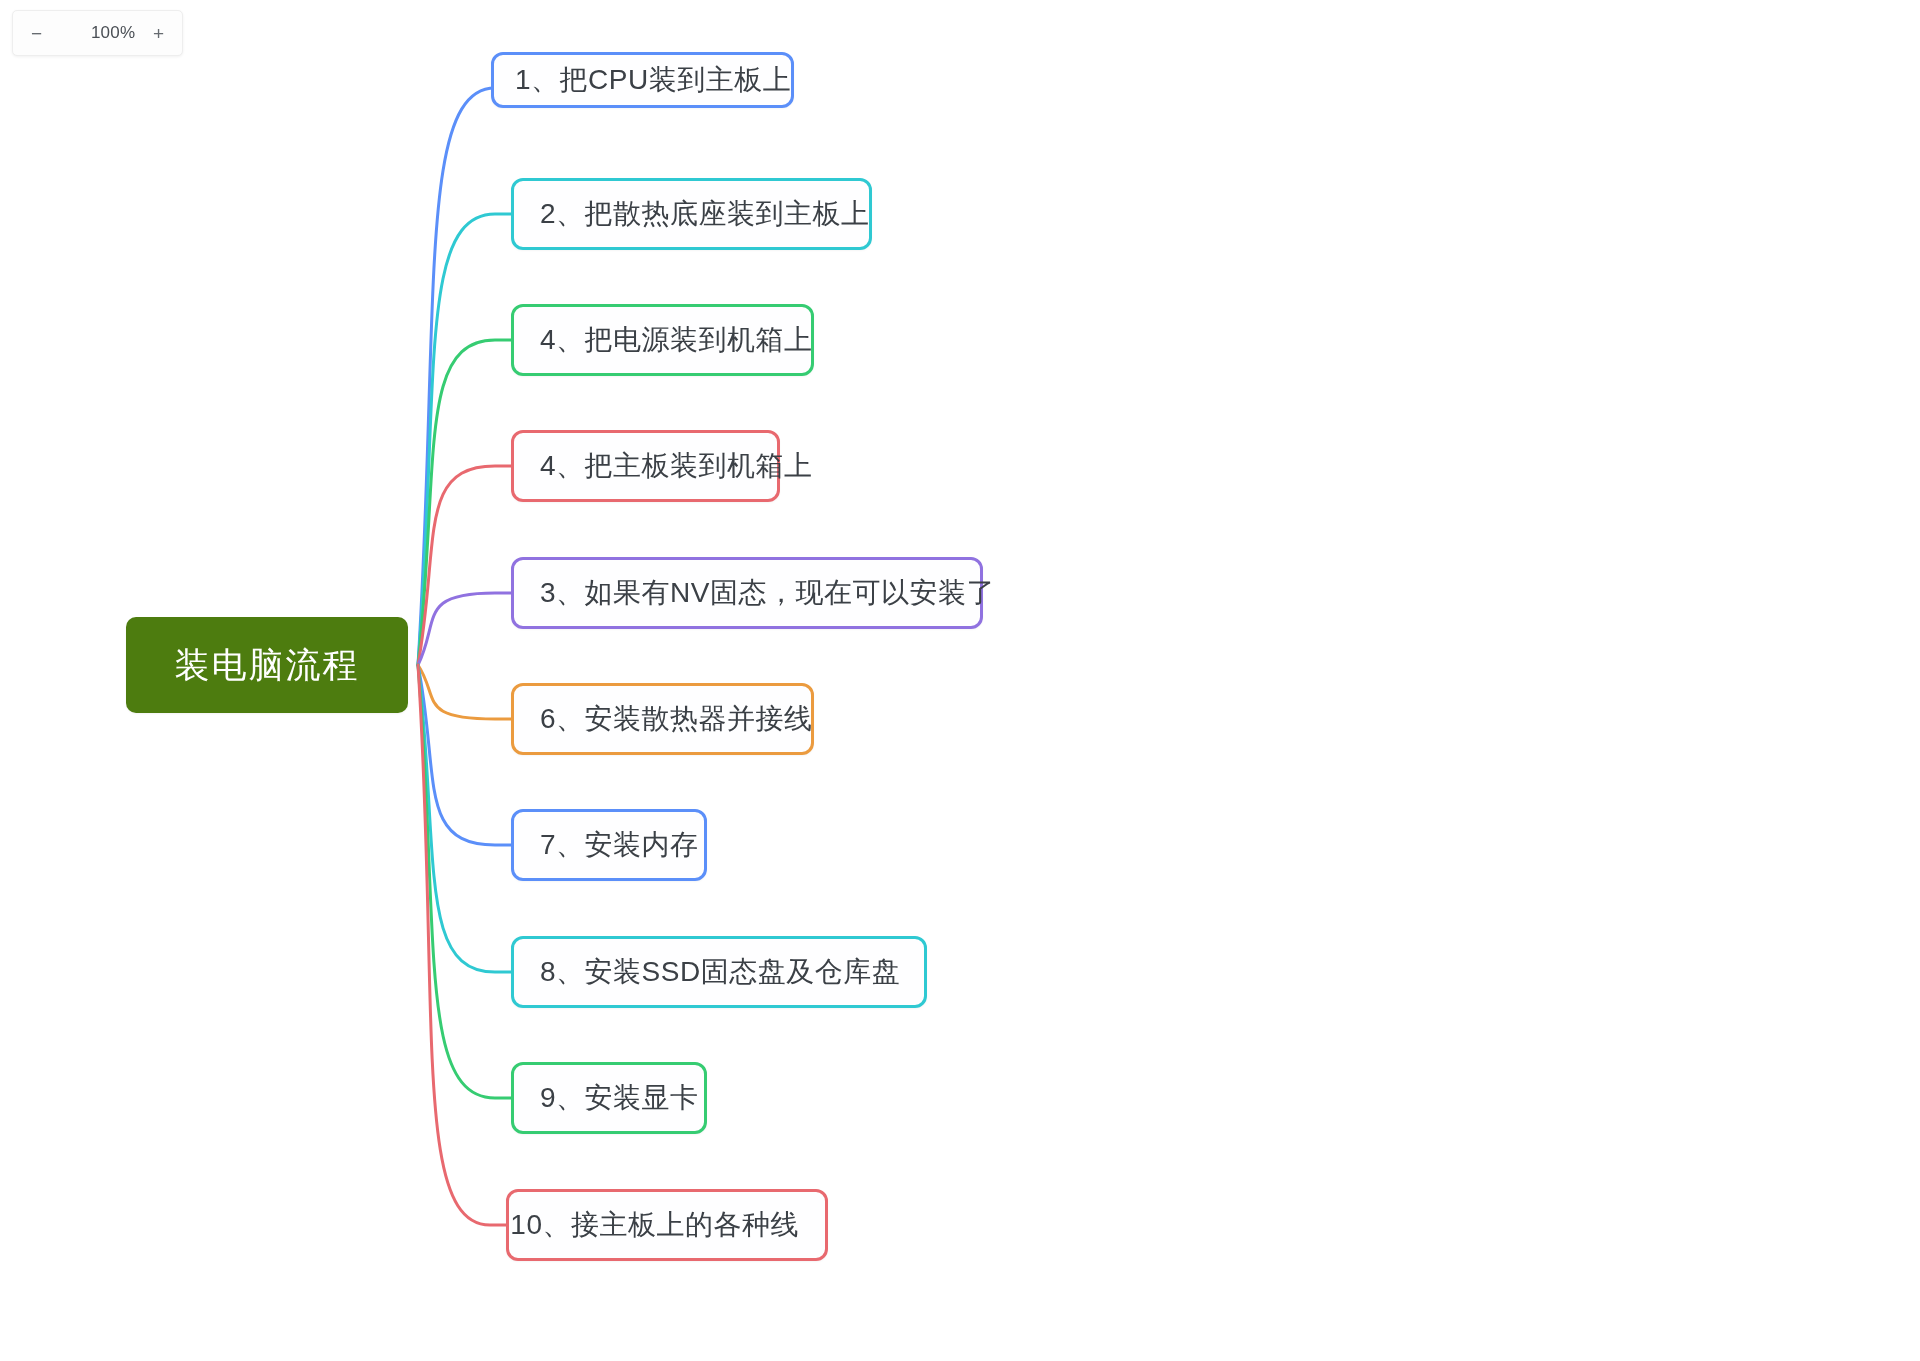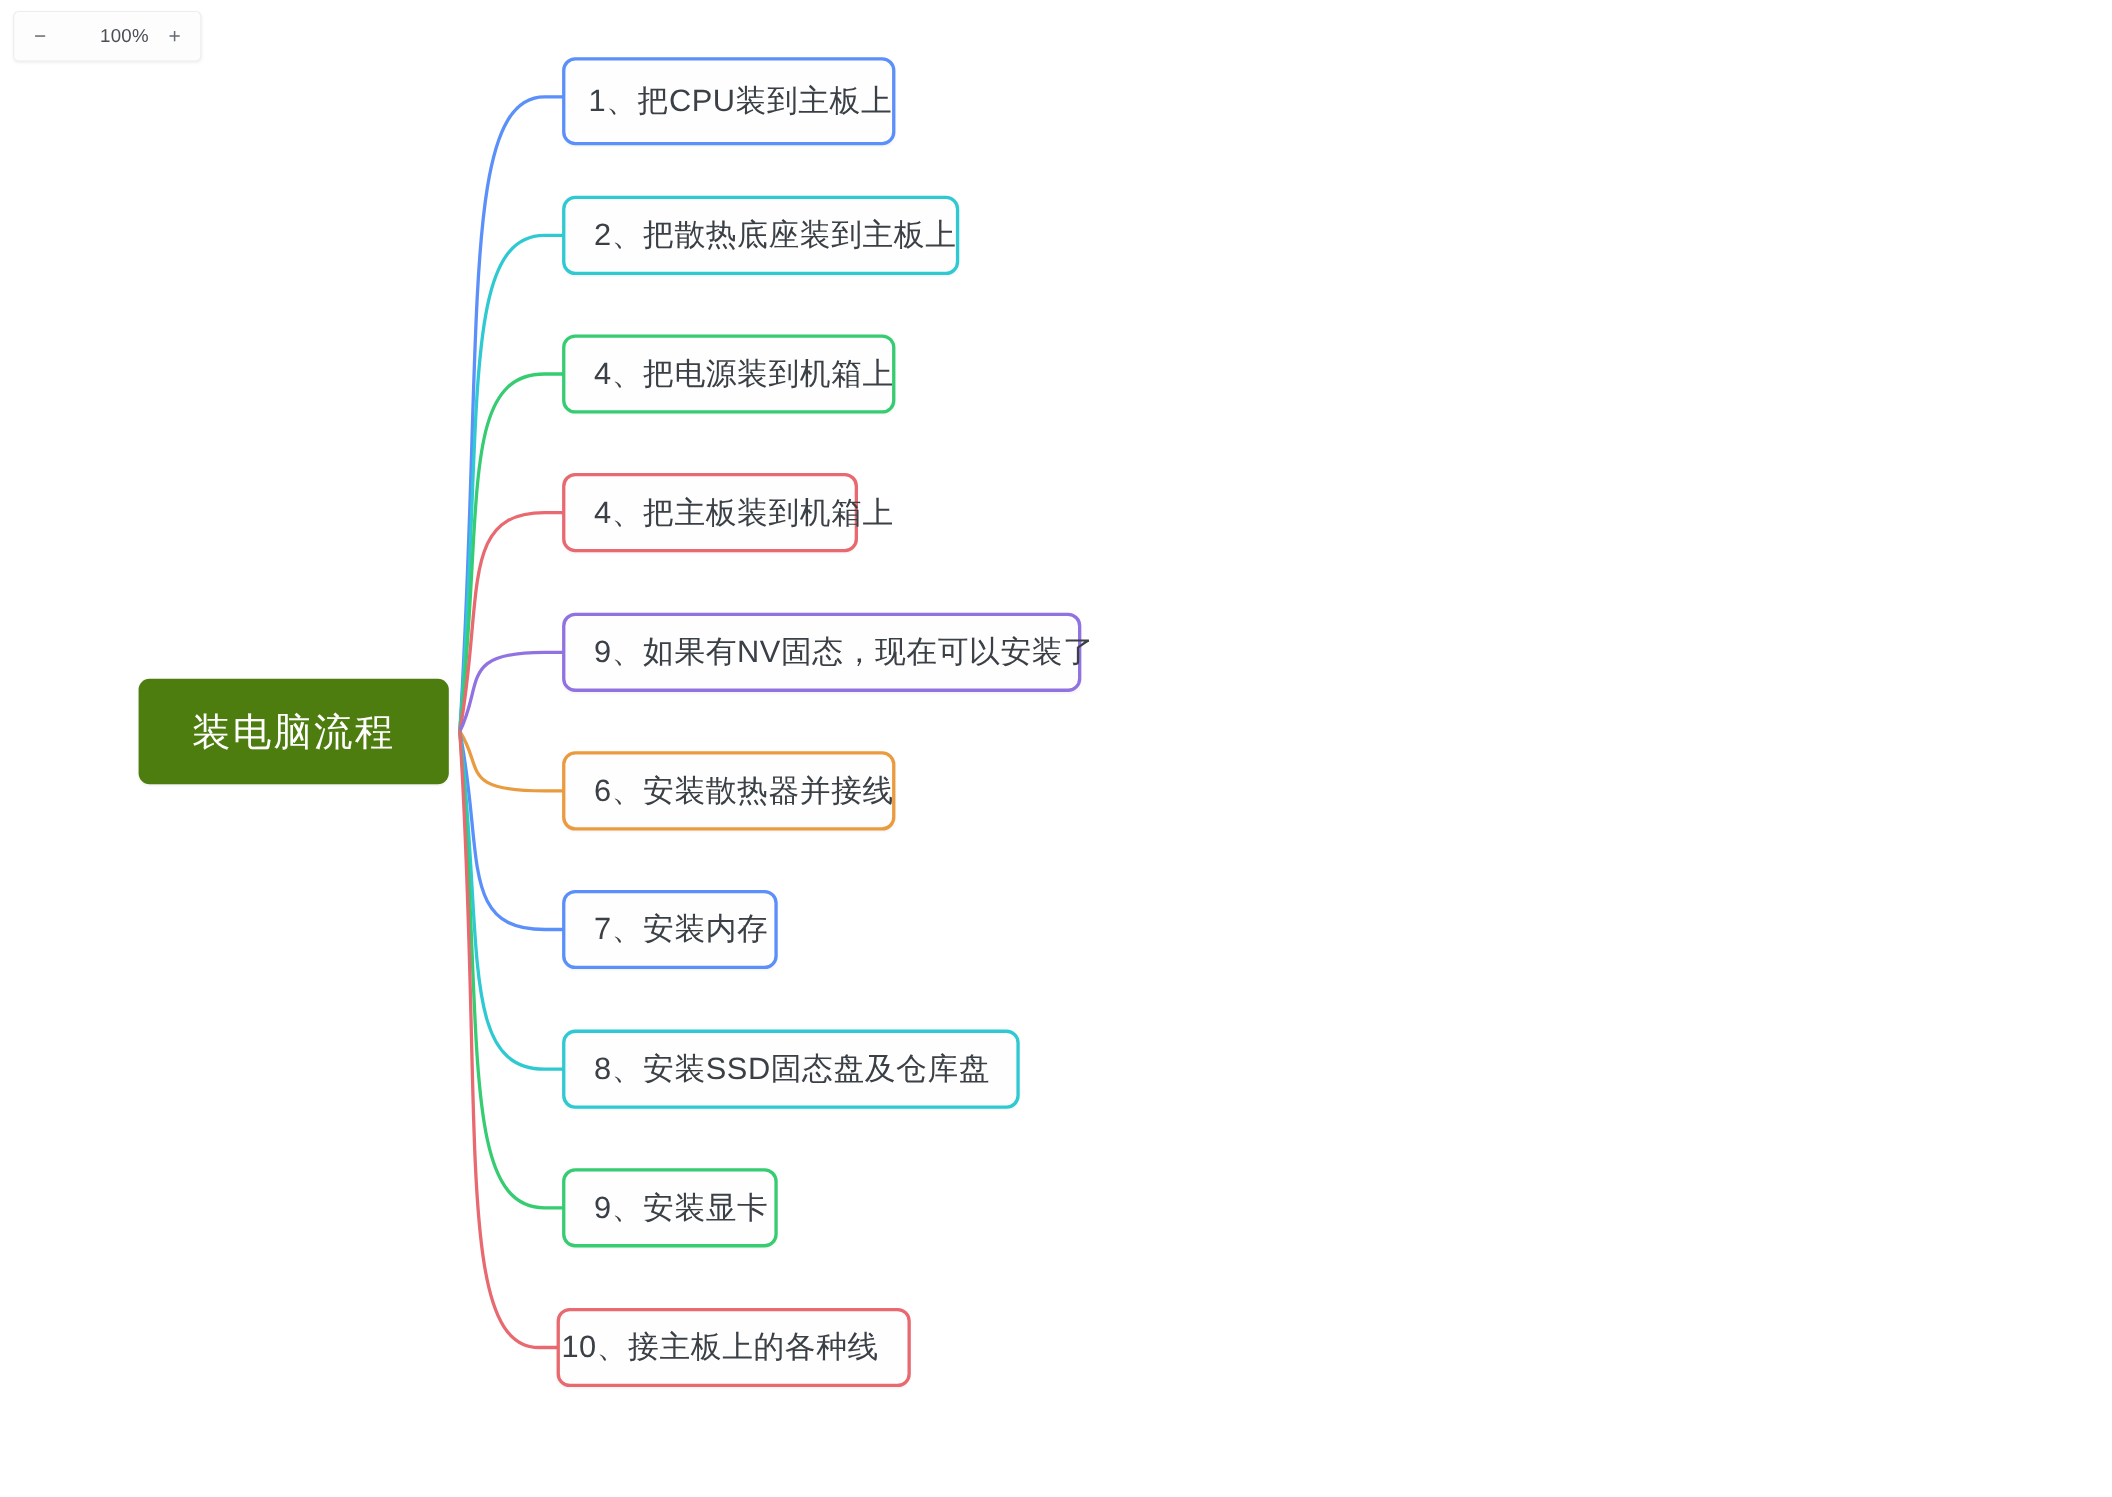--- a/index.html
+++ b/index.html
@@ -150,34 +150,34 @@
       <path d="M 418 665 C 440 855.34, 417 972, 495 972 L 511 972" stroke="#2fc9d2"></path>
       <path d="M 418 665 C 440 933.46, 417 1098, 495 1098 L 511 1098" stroke="#36cc72"></path>
       <path d="M 418 665 C 440 1012.2, 412 1225, 490 1225 L 506 1225" stroke="#e8696f"></path>
     </svg>
 
   <div class="node" id="root-node">
     <span class="node-text">装电脑流程</span>
   </div>
 
   <div id="child-nodes">
-      <div class="node child-node" style="left: 511px; top: 52px; width: 303px; height: 80px; border-color: rgb(91, 143, 249); padding-left: 21px;">
+      <div class="node child-node" style="left: 491px; top: 52px; width: 303px; height: 56px; border-color: rgb(91, 143, 249); padding-left: 21px;">
         <span class="node-text">1、把CPU装到主板上</span>
       </div>
       <div class="node child-node" style="left: 511px; top: 178px; width: 361px; height: 72px; border-color: rgb(47, 201, 210);">
         <span class="node-text">2、把散热底座装到主板上</span>
       </div>
       <div class="node child-node" style="left: 511px; top: 304px; width: 303px; height: 72px; border-color: rgb(54, 204, 114);">
         <span class="node-text">4、把电源装到机箱上</span>
       </div>
       <div class="node child-node" style="left: 511px; top: 430px; width: 269px; height: 72px; border-color: rgb(232, 105, 111);">
         <span class="node-text">4、把主板装到机箱上</span>
       </div>
       <div class="node child-node" style="left: 511px; top: 557px; width: 472px; height: 72px; border-color: rgb(144, 114, 224);">
-        <span class="node-text">9、如果有NV固态，现在可以安装了</span>
+        <span class="node-text">3、如果有NV固态，现在可以安装了</span>
       </div>
       <div class="node child-node" style="left: 511px; top: 683px; width: 303px; height: 72px; border-color: rgb(235, 155, 63);">
         <span class="node-text">6、安装散热器并接线</span>
       </div>
       <div class="node child-node" style="left: 511px; top: 809px; width: 196px; height: 72px; border-color: rgb(91, 143, 249);">
         <span class="node-text">7、安装内存</span>
       </div>
       <div class="node child-node" style="left: 511px; top: 936px; width: 416px; height: 72px; border-color: rgb(47, 201, 210);">
         <span class="node-text">8、安装SSD固态盘及仓库盘</span>
       </div>

